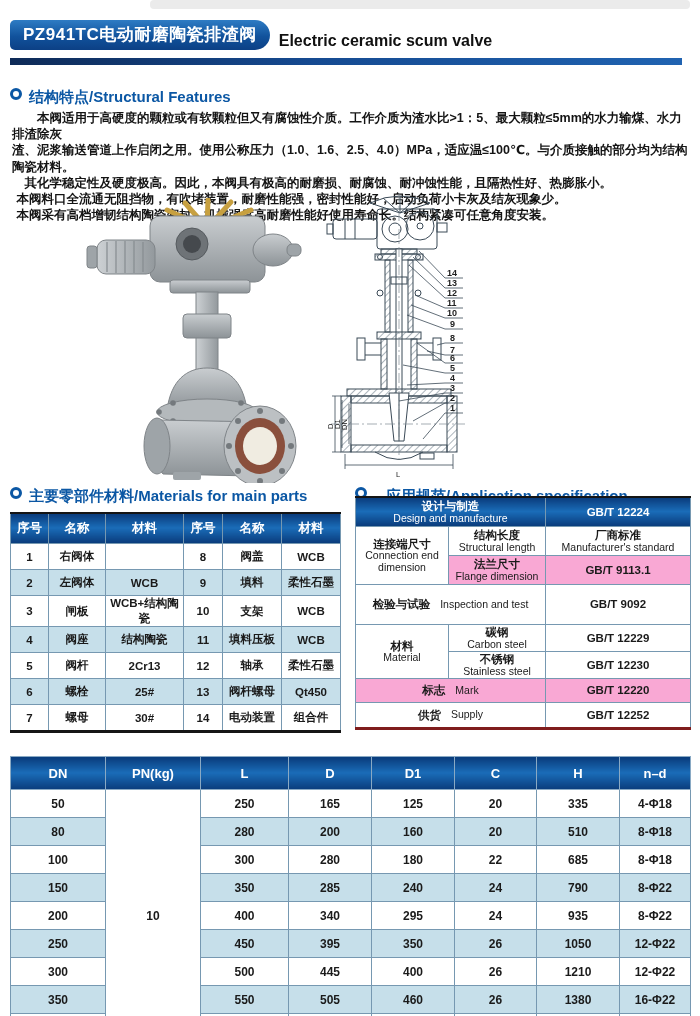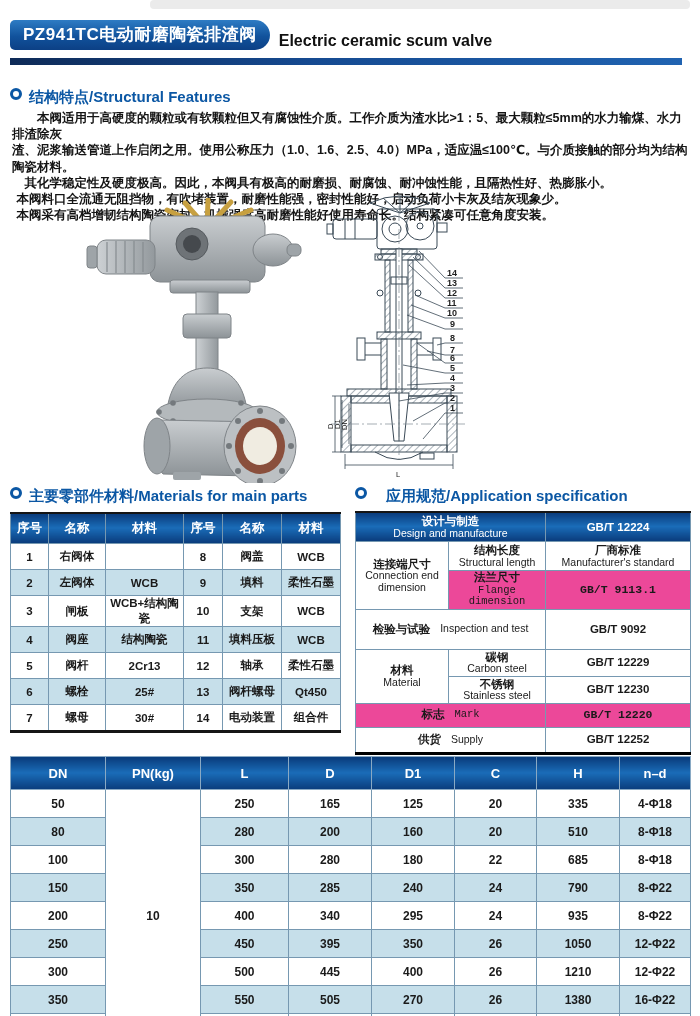--- a/index.html
+++ b/index.html
@@ -33,27 +33,27 @@
   td,th{text-align:center;vertical-align:middle;overflow:hidden;}
 
   
   .mat-table{position:absolute;left:10px;top:512px;width:330px;
       border-top:2.5px solid #151515;border-bottom:3px solid #151515;}
   .mat-table th{height:27px;font-size:12.5px;border:1px solid #7698b1;}
   .mat-table td{height:25px;font-size:11.5px;font-weight:700;border:1px solid #7698b1;padding:0 1px;}
   .mat-table tbody tr:nth-child(even){background:#c6dfea;}
 
   
-  .app-table{position:absolute;left:355px;top:511px;width:335px;
-      border-top:2px solid #151515;border-bottom:3px solid #000000;}
+  .app-table{position:absolute;left:355px;top:496px;width:335px;
+      border-top:2px solid #151515;border-bottom:3px solid #7f1d1d;}
   .app-table td,.app-table th{border:1px solid #7698b1;padding:1px 2px;}
   .zh{font-size:11.5px;font-weight:700;line-height:12.5px;}
   .en{font-size:10.5px;font-weight:400;line-height:11.5px;}
   .app-table .thblue .zh,.app-table .thblue .en{color:#fff;}
-  .rowblue{background:#ec4899;font-family:Liberation Mono, monospace;}
+  .rowblue{background:#f9a8d4;}
   .h26{height:26px}.h29{height:29px}.h22{height:40px}.h24{height:24px}
   .inline-lab{display:flex;gap:10px;justify-content:center;align-items:center;}
 
   
   .dim-table{position:absolute;left:10px;top:756px;width:680px;}
   .dim-table th{height:30px;font-size:13px;border:1px solid #89a9c4;}
   .dim-table td{height:25px;font-size:12px;font-weight:600;border:1px solid #7698b1;}
   .dim-table tbody tr:nth-child(even){background:#c6dfea;}
   .dim-table tbody tr:last-child td{border-bottom:3px solid #151515;}
   .pn-cell{background:#fff !important;font-weight:700;}
@@ -543,21 +543,21 @@
           <td>445</td>
           <td>400</td>
           <td>26</td>
           <td>1210</td>
           <td>12-Φ22</td>
         </tr>
         <tr>
           <td>350</td>
           <td>550</td>
           <td>505</td>
-          <td>270</td>
+          <td>460</td>
           <td>26</td>
           <td>1380</td>
           <td>16-Φ22</td>
         </tr>
         <tr>
           <td>400</td>
           <td>600</td>
           <td>565</td>
           <td>515</td>
           <td>26</td>

